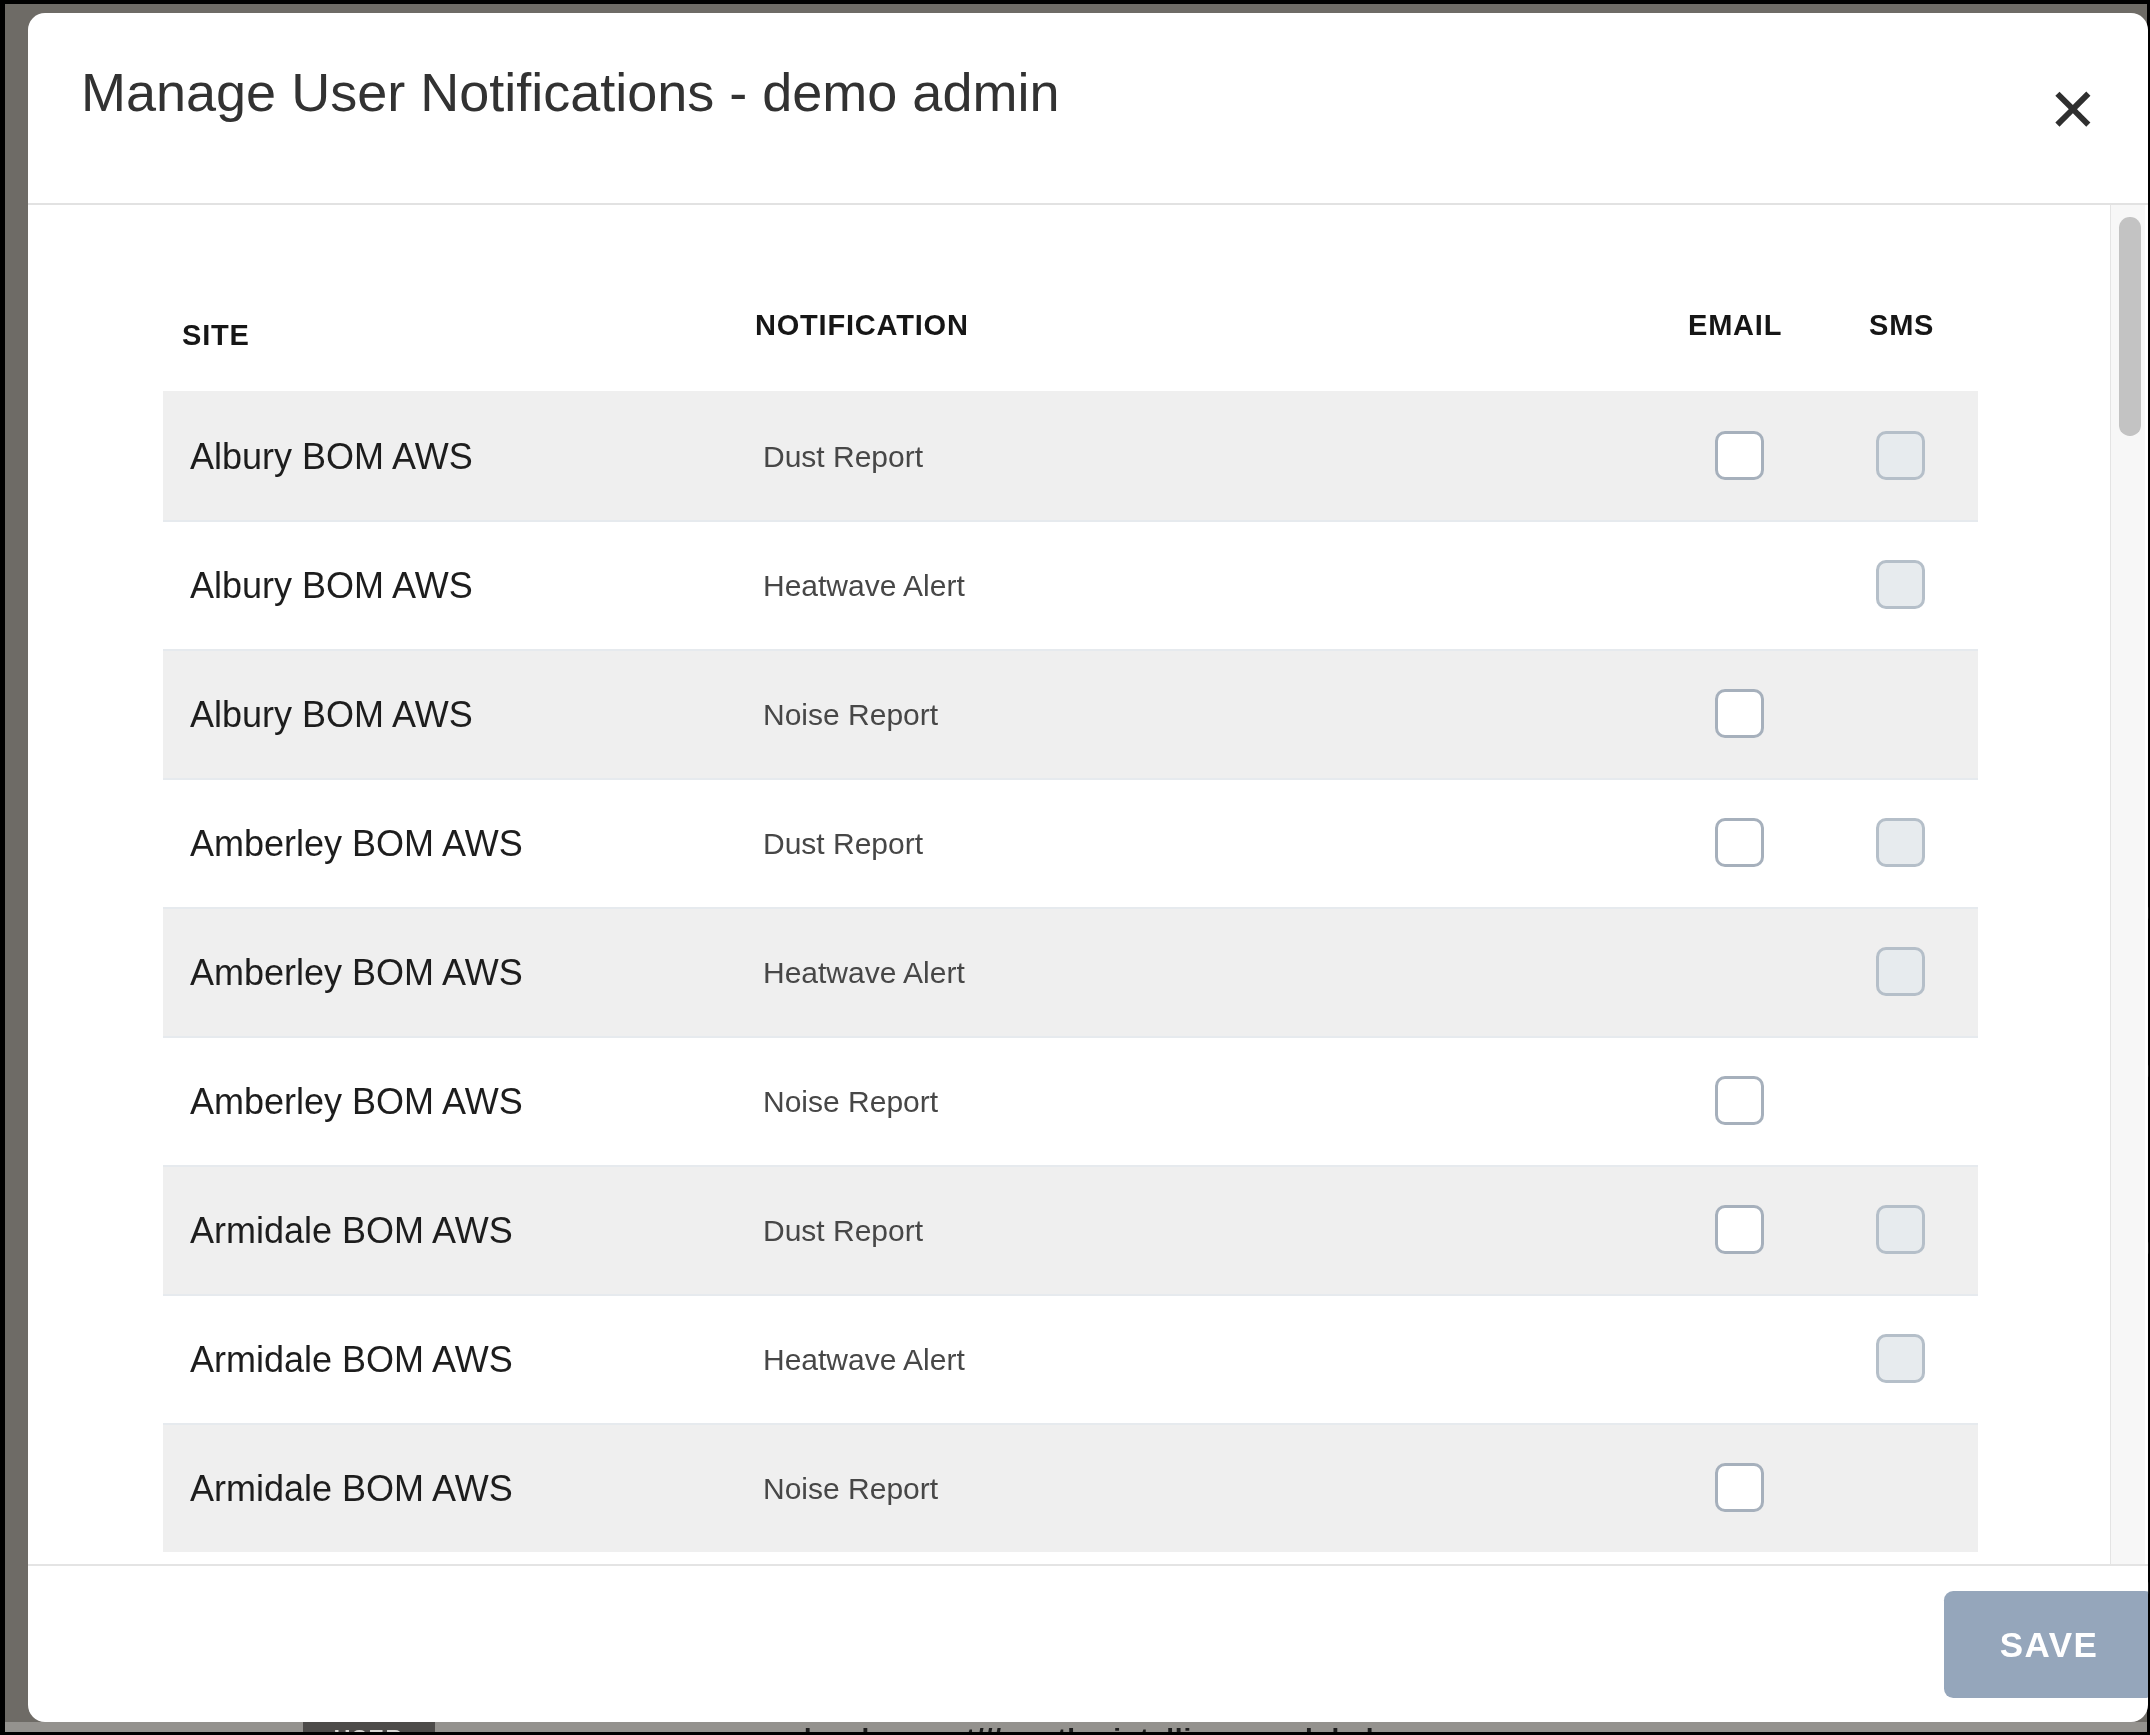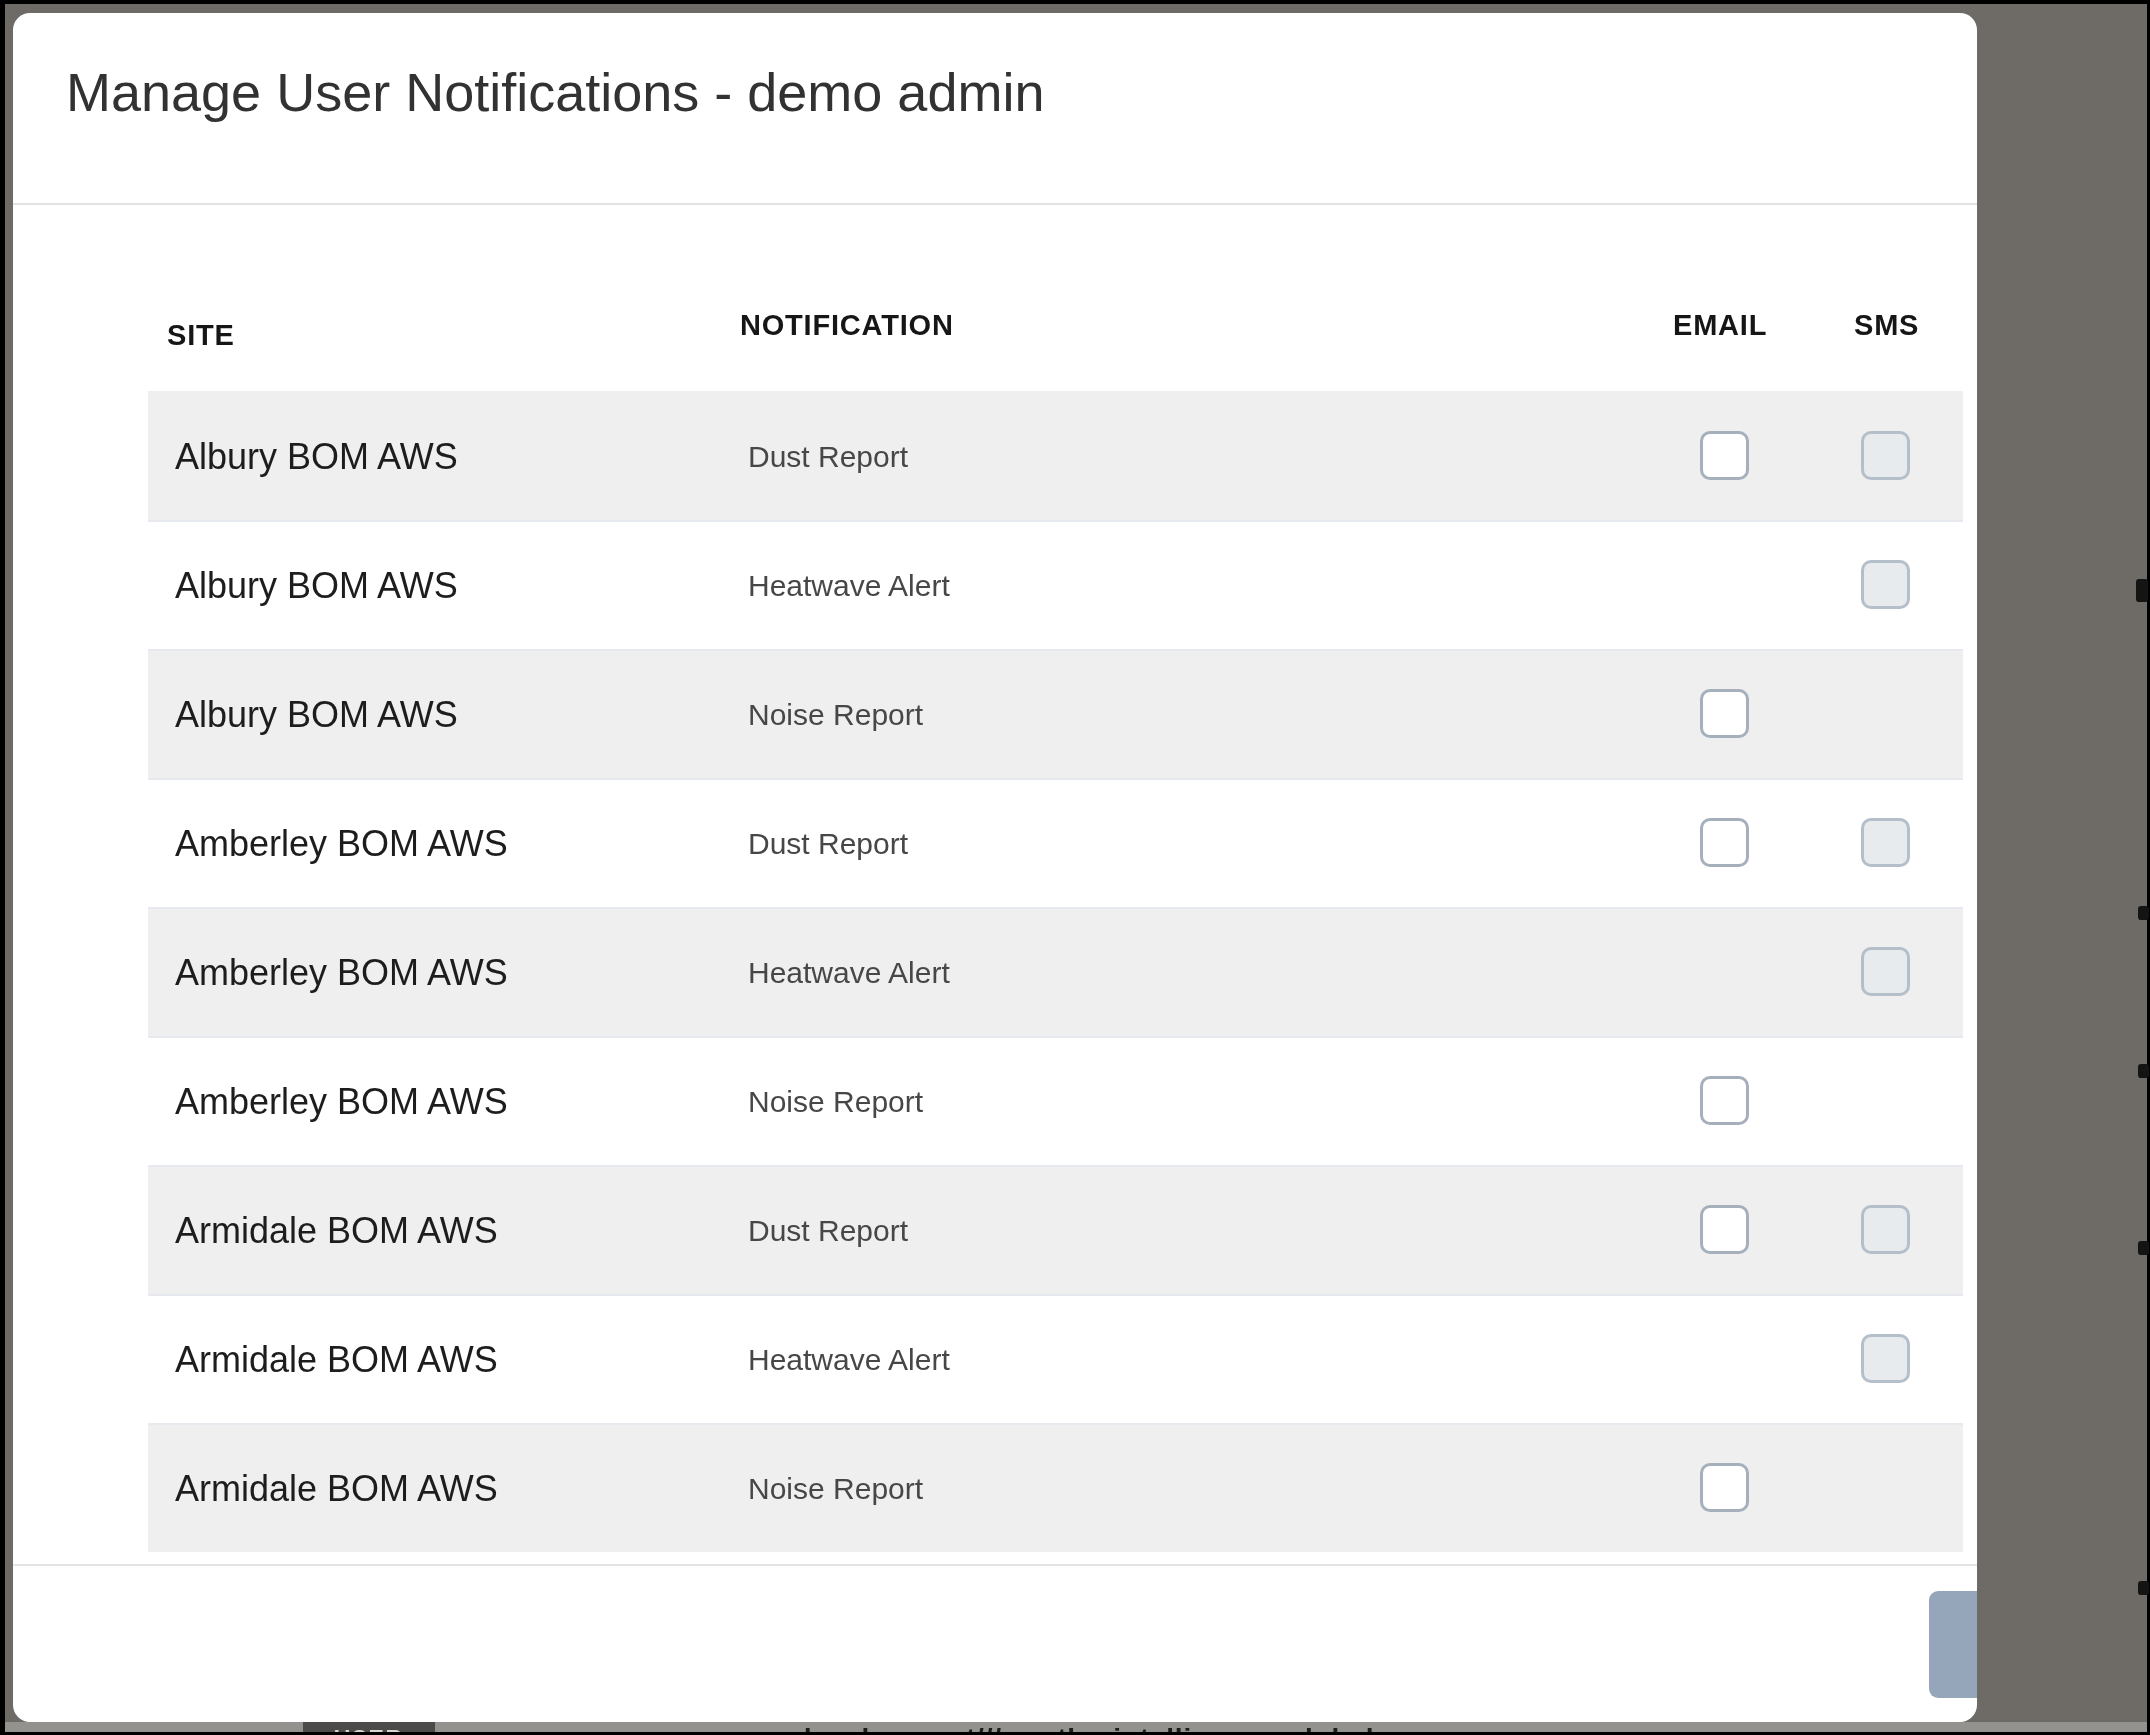--- a/index.html
+++ b/index.html
@@ -31,21 +31,21 @@
     position:absolute;left:298px;top:0;width:132px;height:31px;background:#4d4b49;
     color:#d8d6d2;font-size:23px;font-weight:bold;text-align:center;line-height:34px;letter-spacing:1.5px;
   }
   .bg-path{
     position:absolute;left:790px;top:0.8px;color:#1c1c1c;font-size:28px;font-weight:bold;
     white-space:nowrap;letter-spacing:0.8px;
   }
   .bleed-mark{position:absolute;background:#141414;border-radius:3.1px;}
   
   .modal{
-    position:absolute;left:13px;top:13px;width:1964px;height:1709px;
+    position:absolute;left:28px;top:13px;width:2120px;height:1709px;
     background:#fff;border-radius:17px;overflow:hidden;
   }
   .modal-title{
     position:absolute;left:53px;top:48px;font-size:54px;color:var(--title-color);
     white-space:nowrap;font-weight:400;
   }
   .close-btn{
     position:absolute;left:2003px;top:55px;width:84px;height:84px;border:0;background:transparent;
     font-size:60px;color:#2f2f2f;cursor:pointer;line-height:84px;text-align:center;padding:0;
     font-family:"DejaVu Sans",sans-serif;font-weight:200;

